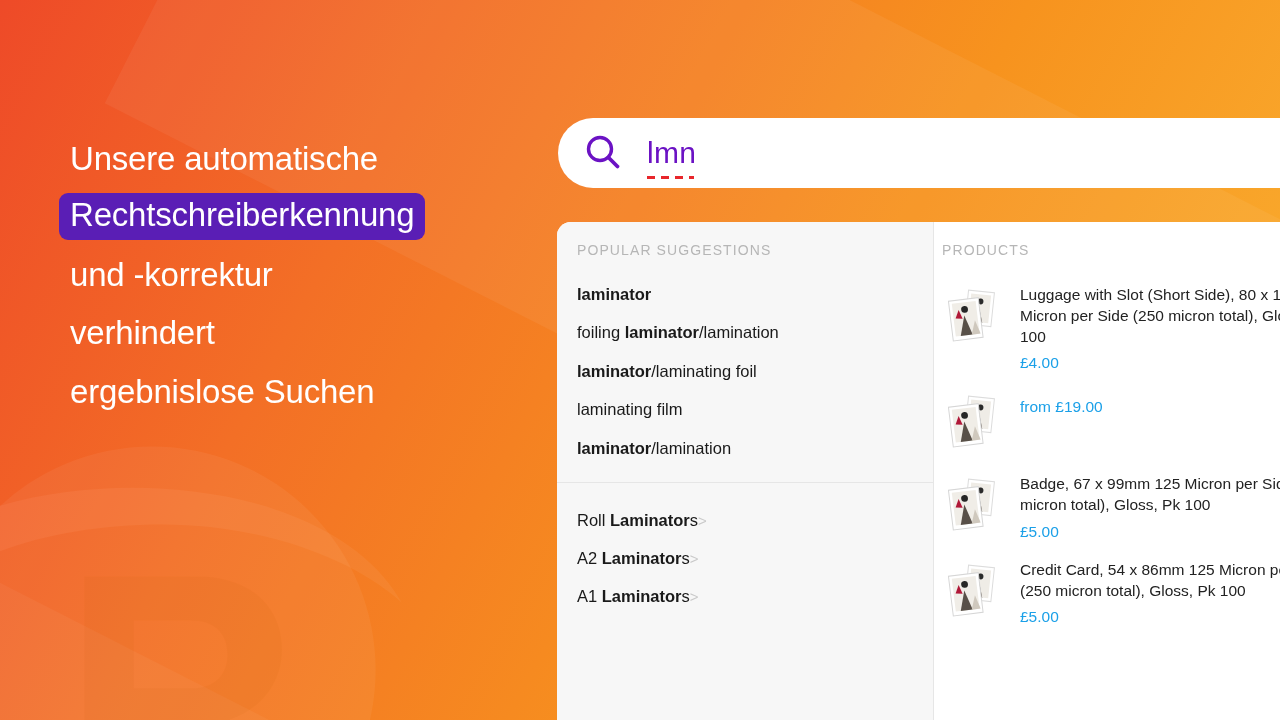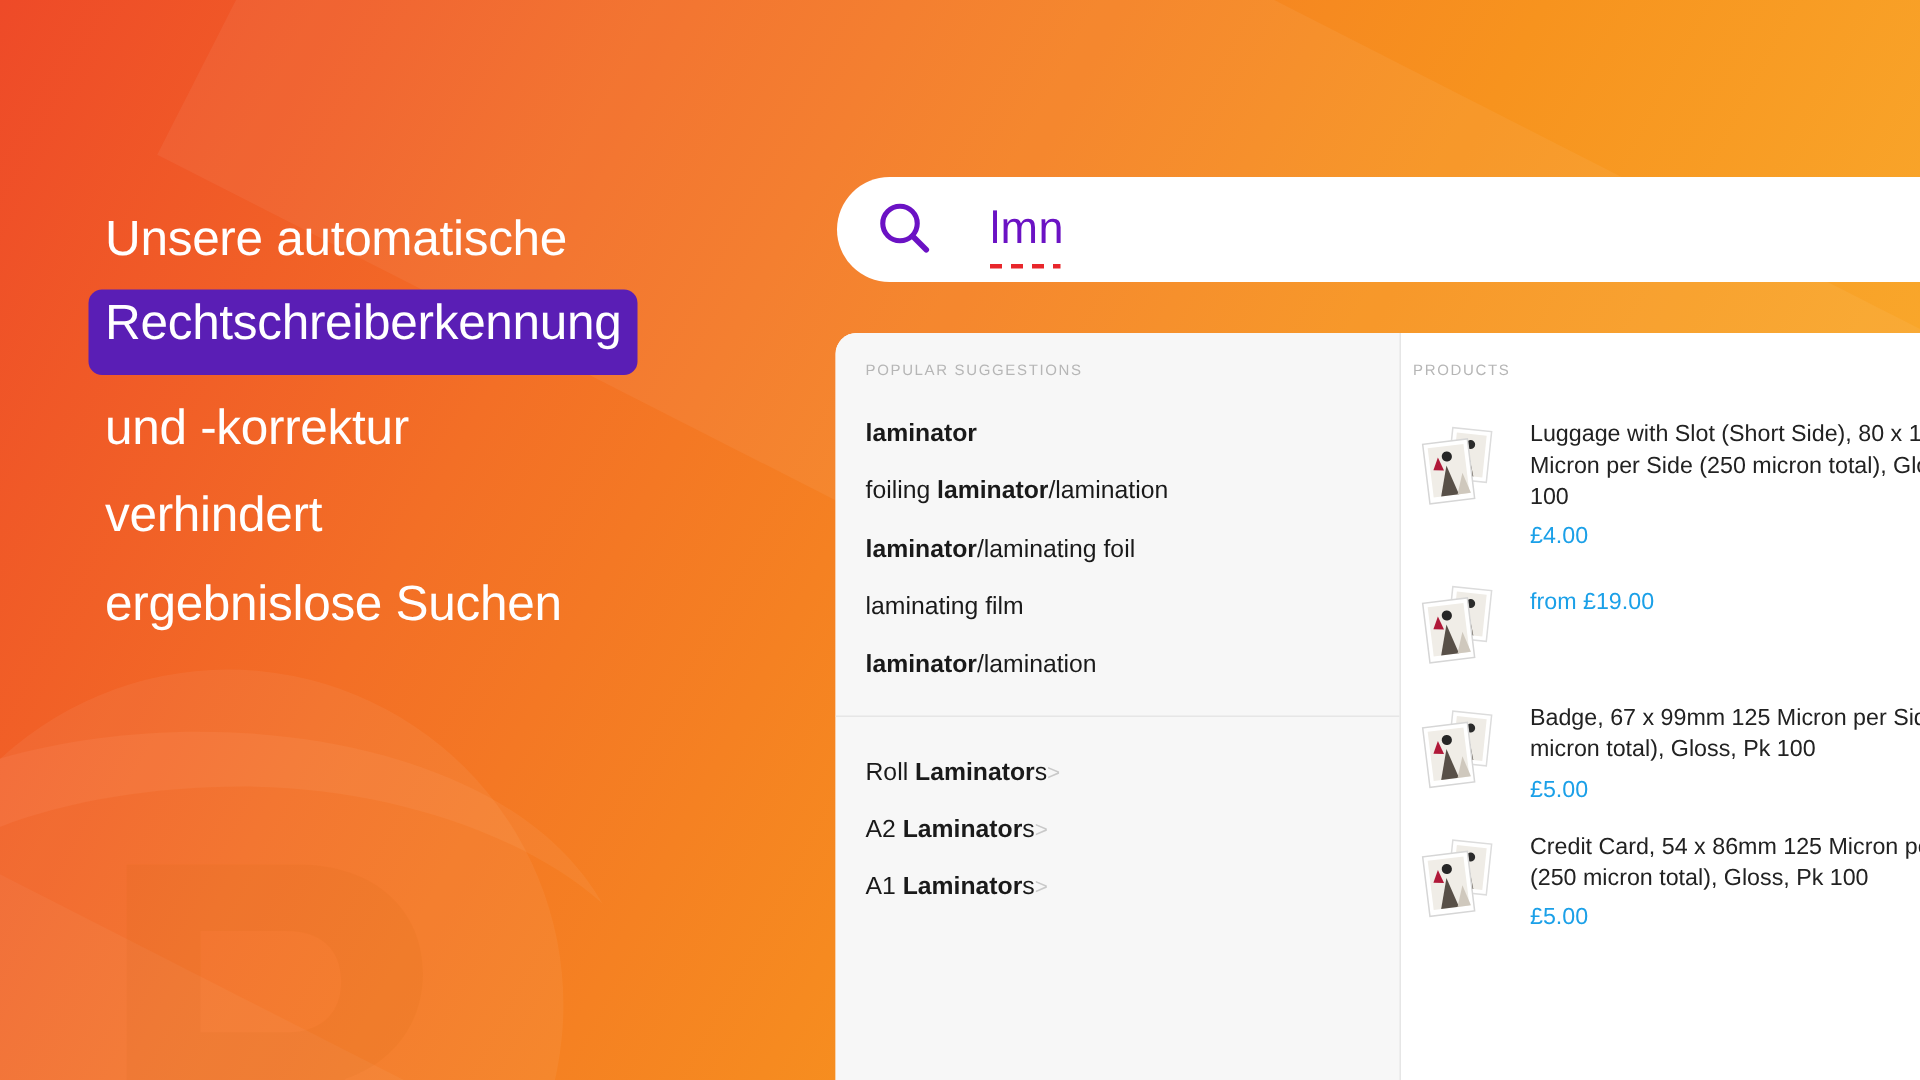--- a/index.html
+++ b/index.html
@@ -53,41 +53,41 @@
     color: #ffffff;
     font-size: 33px;
     font-weight: normal;
     line-height: 1.78;
     letter-spacing: -0.2px;
   }
   .headline .ln { display: block; white-space: nowrap; }
   .headline .hl {
     background: #5a1eb5;
     border-radius: 9px;
-    padding: 4px 11px 16px 11px;
+    padding: 4px 11px 6px 11px;
     display: inline-block;
     line-height: 1.12;
     margin-left: -11px;
     text-align: center;
   }
   .headline .ln.hl-line { line-height: 1.33; margin: 4px 0 6px; }
 
   
   .searchbar {
     position: absolute;
     left: 558px; top: 118px;
     width: 760px; height: 70px;
     background: #ffffff;
     border-radius: 35px 0 0 35px;
     display: flex;
     align-items: center;
   }
   .search-icon { margin-left: 25px; width: 40px; height: 40px; flex: none; }
   .search-term-wrap {
-    margin-left: 37px;
+    margin-left: 24px;
     position: relative;
     display: inline-block;
   }
   .search-term {
     font-size: 30px;
     color: #6b12c4;
     font-weight: 500;
     letter-spacing: 0.3px;
     line-height: 1;
   }
@@ -118,21 +118,21 @@
     padding-top: 20px;
   }
   .col-products {
     flex: 1;
     background: #ffffff;
     padding-top: 20px;
     overflow: hidden;
   }
 
   .sec-label {
-    font-size: 10px;
+    font-size: 14px;
     color: #b6b6b6;
     letter-spacing: 1.1px;
     padding: 0 0 0 20px;
     margin-bottom: 18px;
     font-weight: normal;
   }
   .col-products .sec-label { padding-left: 8px; }
 
   .sugg-list { list-style: none; }
   .sugg-item {

